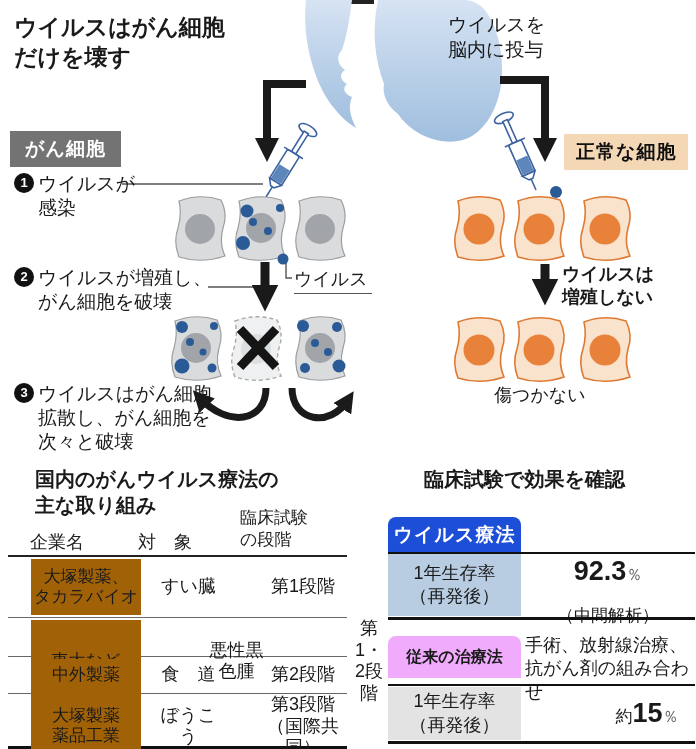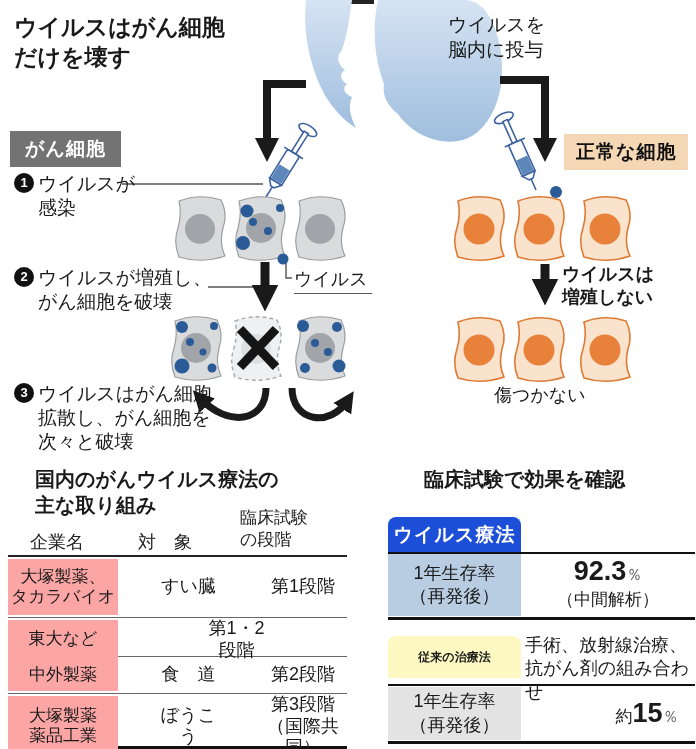--- a/index.html
+++ b/index.html
@@ -29,38 +29,38 @@
   .lt-h1{left:30px;top:530px;}
   .lt-h2{left:138px;top:530px;}
   .lt-h3{left:240px;top:507px;font-size:17px;line-height:1.3;}
   .lt-rule{left:8px;top:555px;width:339px;height:2px;background:#222;}
   .lt-body{left:8px;top:557px;width:339px;}
   .lt-row{display:grid;grid-template-columns:110px 105px 1fr;align-items:stretch;
           border-bottom:1px solid #666;}
   .lt-row:last-child{border-bottom:3px solid #111;}
   .r1{height:60px;} .r2{height:38px;gap:48px;} .r3{height:36px;} .r4{height:52px;}
   .lt-co{padding:2px 0;}
-  .lt-cobg{display:flex;width:100%;height:100%;background:#fca5a5;align-items:center;justify-content:center;
-           font-size:17px;line-height:1.2;text-align:center;font-weight:500;}
+  .lt-cobg{display:flex;width:100%;height:100%;background:#a16207;align-items:center;justify-content:center;
+           font-size:17px;line-height:1.2;text-align:center;font-weight:500;margin-left:23px;}
   .lt-cell{display:flex;align-items:center;justify-content:center;font-size:18px;line-height:1.2;text-align:center;margin-left:36px;}
   
   .rt-title{left:424px;top:466px;font-size:20px;font-weight:bold;}
   .rt-navy{left:388px;top:517px;width:133px;height:35px;background:#1d4ed8;border-radius:8px 8px 0 0;
            color:#fff;font-size:19px;font-weight:bold;display:flex;align-items:center;justify-content:center;
            letter-spacing:1px;}
   .rt-rule-thin1{left:388px;top:552px;width:307px;height:2px;background:#111;}
   .rt-lblA{left:388px;top:554px;width:133px;height:62px;background:#b9cde2;display:flex;align-items:center;
            justify-content:center;font-size:18px;line-height:1.3;text-align:center;font-weight:500;}
   .rt-valA{left:521px;top:556px;width:174px;text-align:center;}
   .bigval{font-size:27px;font-weight:bold;}
   .unit{font-size:16px;color:#666;font-weight:normal;}
-  .valnote{font-size:17px;margin-top:1px;}
+  .valnote{font-size:17px;margin-top:17px;}
   .rt-rule-thick{left:388px;top:617px;width:307px;height:3px;background:#111;}
-  .rt-gray{left:388px;top:636px;width:133px;height:42px;background:#fef9c3;border-radius:8px 8px 0 0;
-           display:flex;align-items:center;justify-content:center;font-size:12px;font-weight:600;}
+  .rt-gray{left:388px;top:636px;width:133px;height:42px;background:#f0abfc;border-radius:8px 8px 0 0;
+           display:flex;align-items:center;justify-content:center;font-size:16px;font-weight:600;}
   .rt-desc{left:525px;top:634px;font-size:18px;line-height:1.3;font-weight:500;}
   .rt-rule-thin2{left:388px;top:684px;width:307px;height:2px;background:#111;}
   .rt-lblB{left:388px;top:687px;width:133px;height:53px;background:#e3e3e3;display:flex;align-items:center;
            justify-content:center;font-size:18px;line-height:1.3;text-align:center;font-weight:500;}
   .rt-valB{left:521px;top:698px;width:174px;text-align:center;padding-left:39px;}
   .prefix{font-size:17px;font-weight:normal;}
   .rt-ruleB{left:388px;top:741px;width:307px;height:3px;background:#111;}
 </style>
 </head>
 <body>
@@ -232,20 +232,21 @@
           <span class="lt-cobg pre">大塚製薬、
 タカラバイオ</span>
         </div>
       <div class="lt-cell pre">すい臓</div>
       <div class="lt-cell pre">第1段階</div>
     </div>
     <div class="lt-row r2">
       <div class="lt-co">
           <span class="lt-cobg pre">東大など</span>
         </div>
+      <div class="lt-cell pre">悪性黒色腫</div>
       <div class="lt-cell pre">第1・2段階</div>
     </div>
     <div class="lt-row r3">
       <div class="lt-co">
           <span class="lt-cobg pre">中外製薬</span>
         </div>
       <div class="lt-cell pre">食　道</div>
       <div class="lt-cell pre">第2段階</div>
     </div>
     <div class="lt-row r4">

